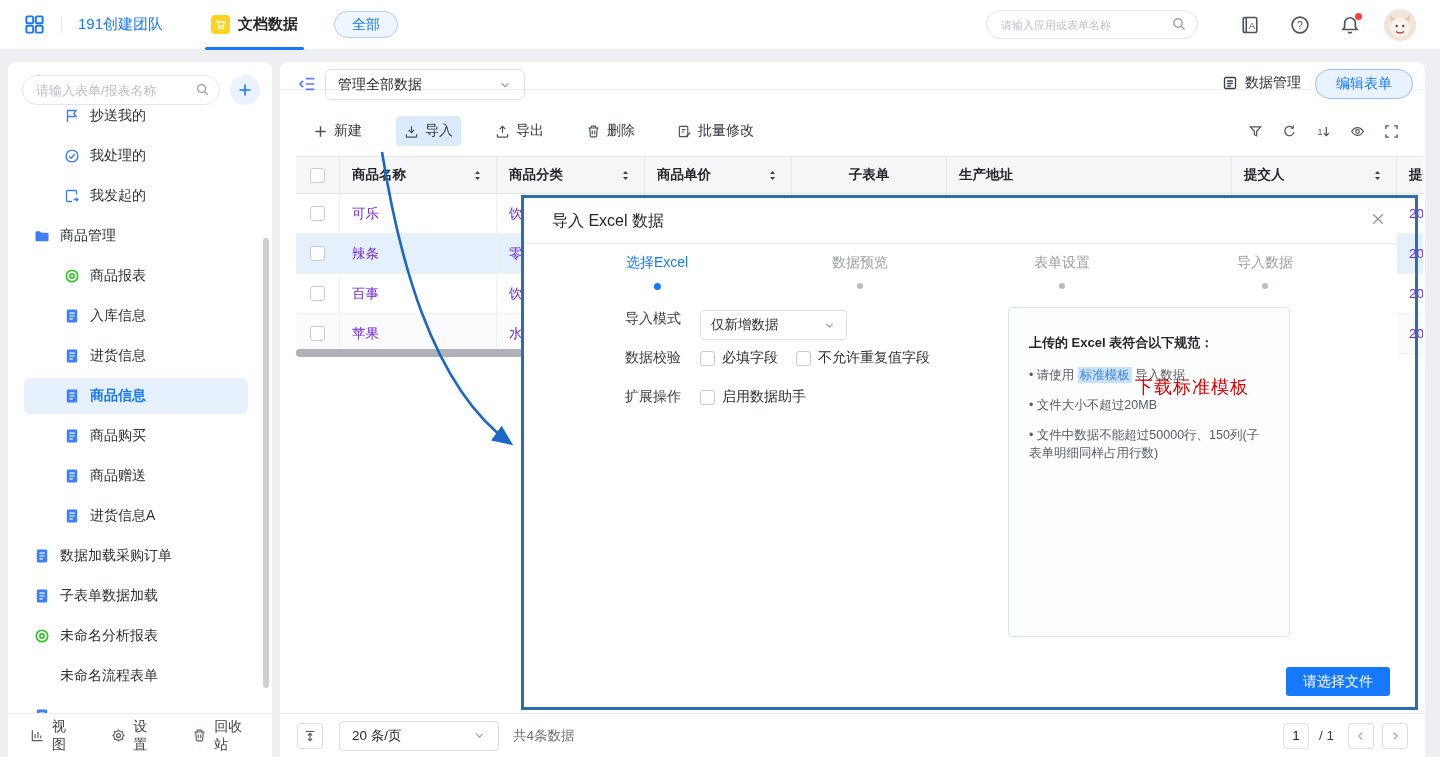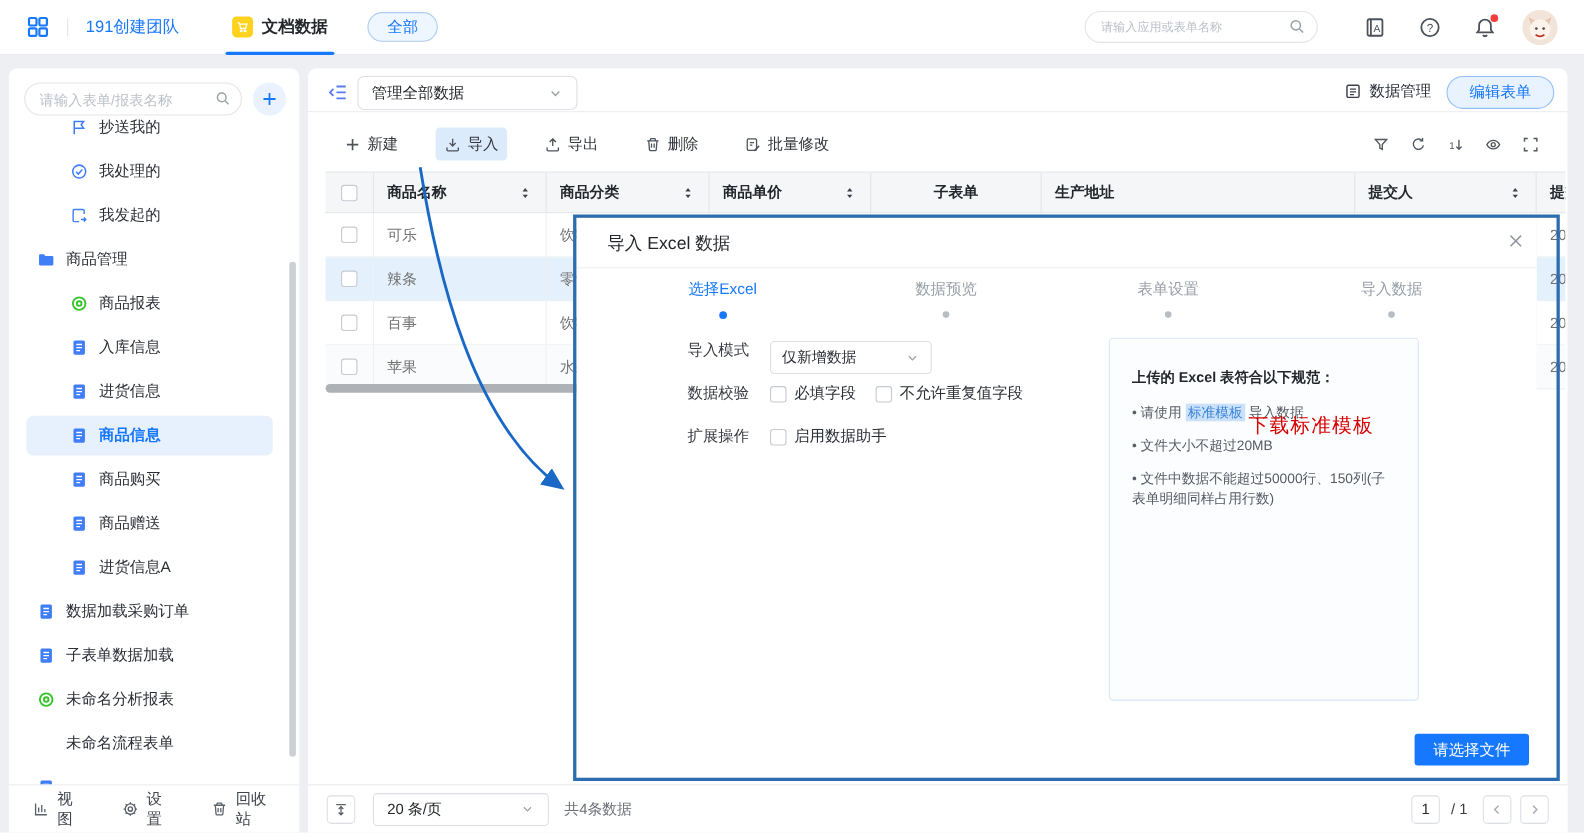--- a/index.html
+++ b/index.html
@@ -48,21 +48,21 @@
 .sitem .ic{margin-right:10px;position:relative;z-index:1}
 .slabel{position:relative;z-index:1;color:#2a2e35}
 .sitem.sel::before{content:"";position:absolute;left:16px;right:24px;top:2px;bottom:2px;background:#e7f1fe;border-radius:6px}
 .sitem.sel .slabel{color:var(--primary);font-weight:bold}
 .sb-scroll{position:absolute;right:3px;top:176px;width:6px;height:450px;border-radius:3px;background:#ccd0d5}
 .sb-foot{position:absolute;left:0;right:0;bottom:0;height:44px;border-top:1px solid #ebedf0;display:flex;align-items:center;padding:0 22px;gap:36px}
 .sb-foot .fitem{display:flex;align-items:center;gap:7px;color:#3f444c;cursor:pointer}
 .sb-foot .ic{width:15px;height:15px;color:#5a6068}
 
 .main{position:absolute;left:280px;top:62px;width:1145px;height:695px;background:#fff;border-radius:8px 8px 0 0;z-index:2}
-.m-head{position:absolute;left:0;right:0;top:0;height:40px;border-bottom:1px solid #eceef0}
+.m-head{position:absolute;left:0;right:0;top:0;height:28px;border-bottom:1px solid #eceef0}
 .collapse{position:absolute;left:18px;top:13px;color:#5c79f5;width:18px;height:18px;cursor:pointer}
 .view-select{position:absolute;left:45px;top:7px;width:200px;height:31px;border:1px solid #dcdfe4;border-radius:6px;display:flex;align-items:center;padding:0 12px;cursor:pointer}
 .view-select .ic{margin-left:auto;width:14px;height:14px;color:#9aa0a8}
 .dm{position:absolute;left:942px;top:12px;display:flex;align-items:center;gap:7px;color:#2a2f38;cursor:pointer}
 .dm .ic{width:16px;height:16px;color:#3a3f47}
 .edit-pill{position:absolute;left:1035px;top:7px;width:98px;height:30px;border:1px solid #94bff5;border-radius:15px;background:#e9f3ff;color:var(--primary);display:flex;align-items:center;justify-content:center;cursor:pointer}
 .m-toolbar{position:absolute;left:0;right:0;top:44px;height:50px;display:flex;align-items:center;padding-left:25px}
 .tbtn{display:flex;align-items:center;gap:6px;color:#33373d;margin-right:26px;height:30px;padding:0 8px;border-radius:4px;cursor:pointer}
 .tbtn .ic{width:15px;height:15px;color:#4c525a}
 .tbtn.hl-btn{background:#dcebfb}
@@ -71,21 +71,21 @@
 
 .table{position:absolute;left:16px;top:94px;width:1127px}
 .thead{display:flex;height:38px;background:#f5f6f8;border-top:1px solid #e7e8ea;border-bottom:1px solid #e3e4e6}
 .th{display:flex;align-items:center;padding:0 12px;font-weight:bold;font-size:13.5px;border-right:1px solid #e3e5e8;overflow:hidden;white-space:nowrap}
 .th:last-child{border-right:none}
 .th.tc{justify-content:center}
 .th .caret{margin-left:auto;width:13px;height:13px;color:#3a3f47}
 .trow{display:flex;height:40px;border-bottom:1px solid #eef0f2;background:#fff}
 .trow.alt{background:#fafbfc}
 .trow.hl{background:var(--hl)}
-.td{display:flex;align-items:center;padding:0 12px;font-size:13.5px;color:#737373;border-right:1px solid #eef0f2;overflow:hidden;white-space:nowrap}
+.td{display:flex;align-items:center;padding:0 12px;font-size:13.5px;color:#6d28d9;border-right:1px solid #eef0f2;overflow:hidden;white-space:nowrap}
 .td:last-child,.td.nb{border-right:none}
 .cbc{justify-content:center;padding:0}
 .cb{width:15px;height:15px;border:1px solid #c6cad1;border-radius:3px;background:#fff;display:inline-block;flex:none}
 .hscroll{position:absolute;left:16px;top:287px;width:596px;height:8px;border-radius:4px;background:#aeb1b6;z-index:3}
 
 .m-foot{position:absolute;left:0;right:0;bottom:0;height:44px;border-top:1px solid #e8e9eb;display:flex;align-items:center;padding:0 17px;background:#fff}
 .sq-btn{width:26px;height:26px;border:1px solid #dcdfe4;border-radius:4px;display:flex;align-items:center;justify-content:center;color:#5a6068;cursor:pointer;background:#fff}
 .sq-btn .ic{width:14px;height:14px}
 .size-select{width:160px;height:30px;border:1px solid #dcdfe4;border-radius:4px;display:flex;align-items:center;padding:0 12px;margin-left:16px;font-size:13.5px;cursor:pointer}
 .size-select .ic{margin-left:auto;width:13px;height:13px;color:#9aa0a8}

